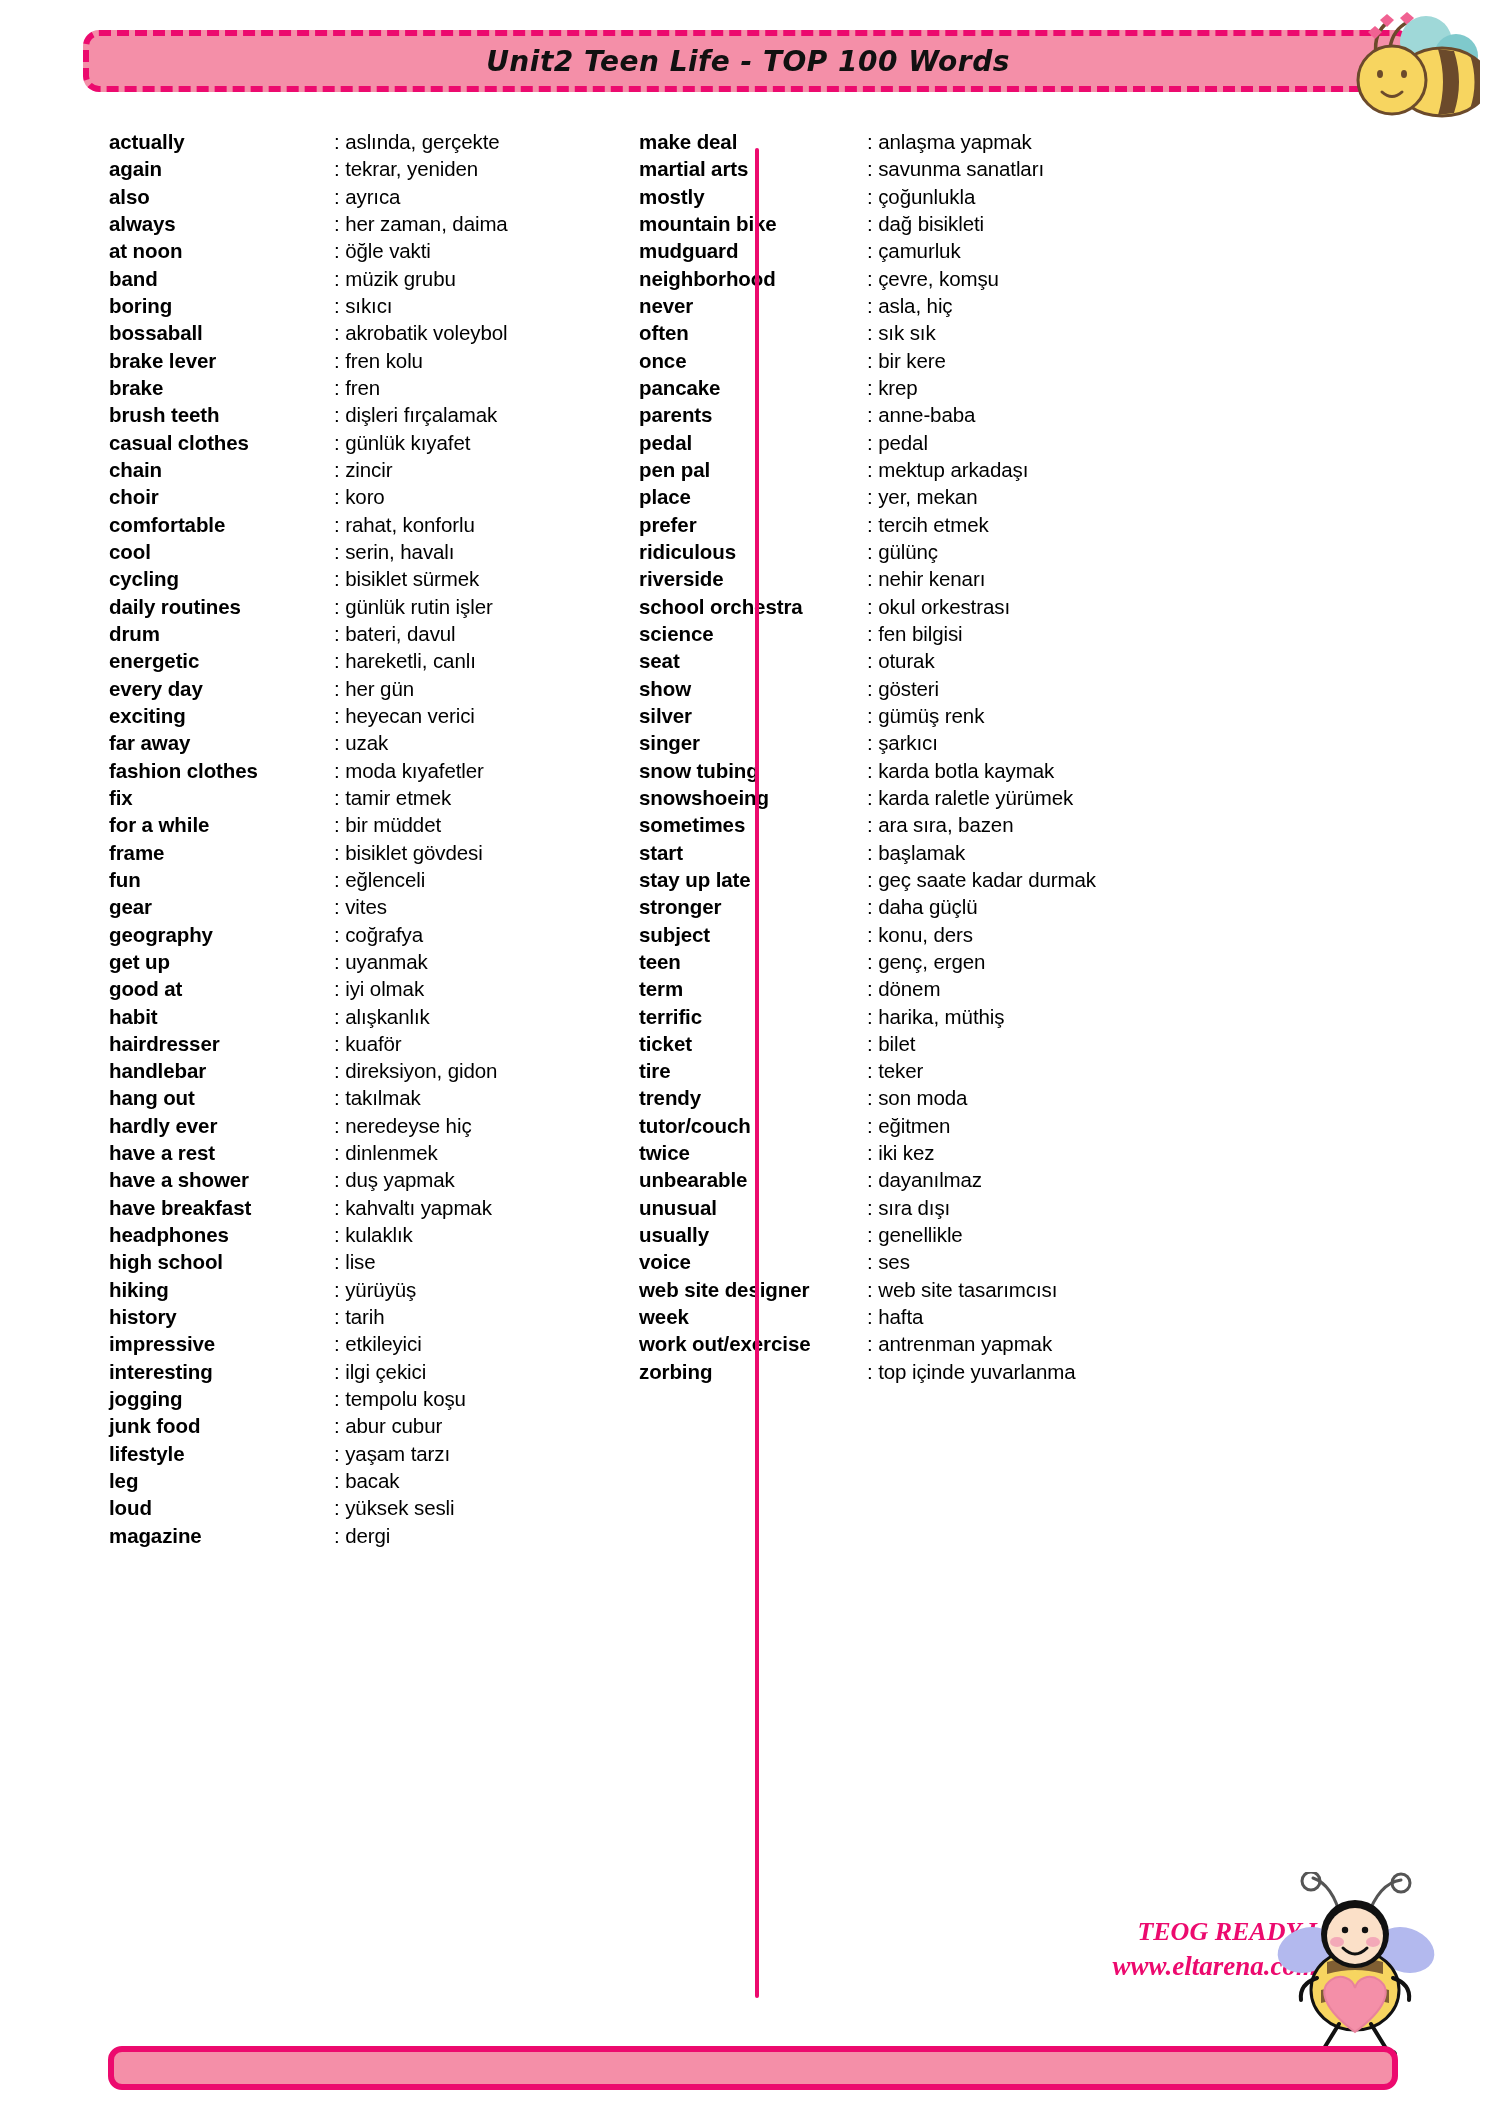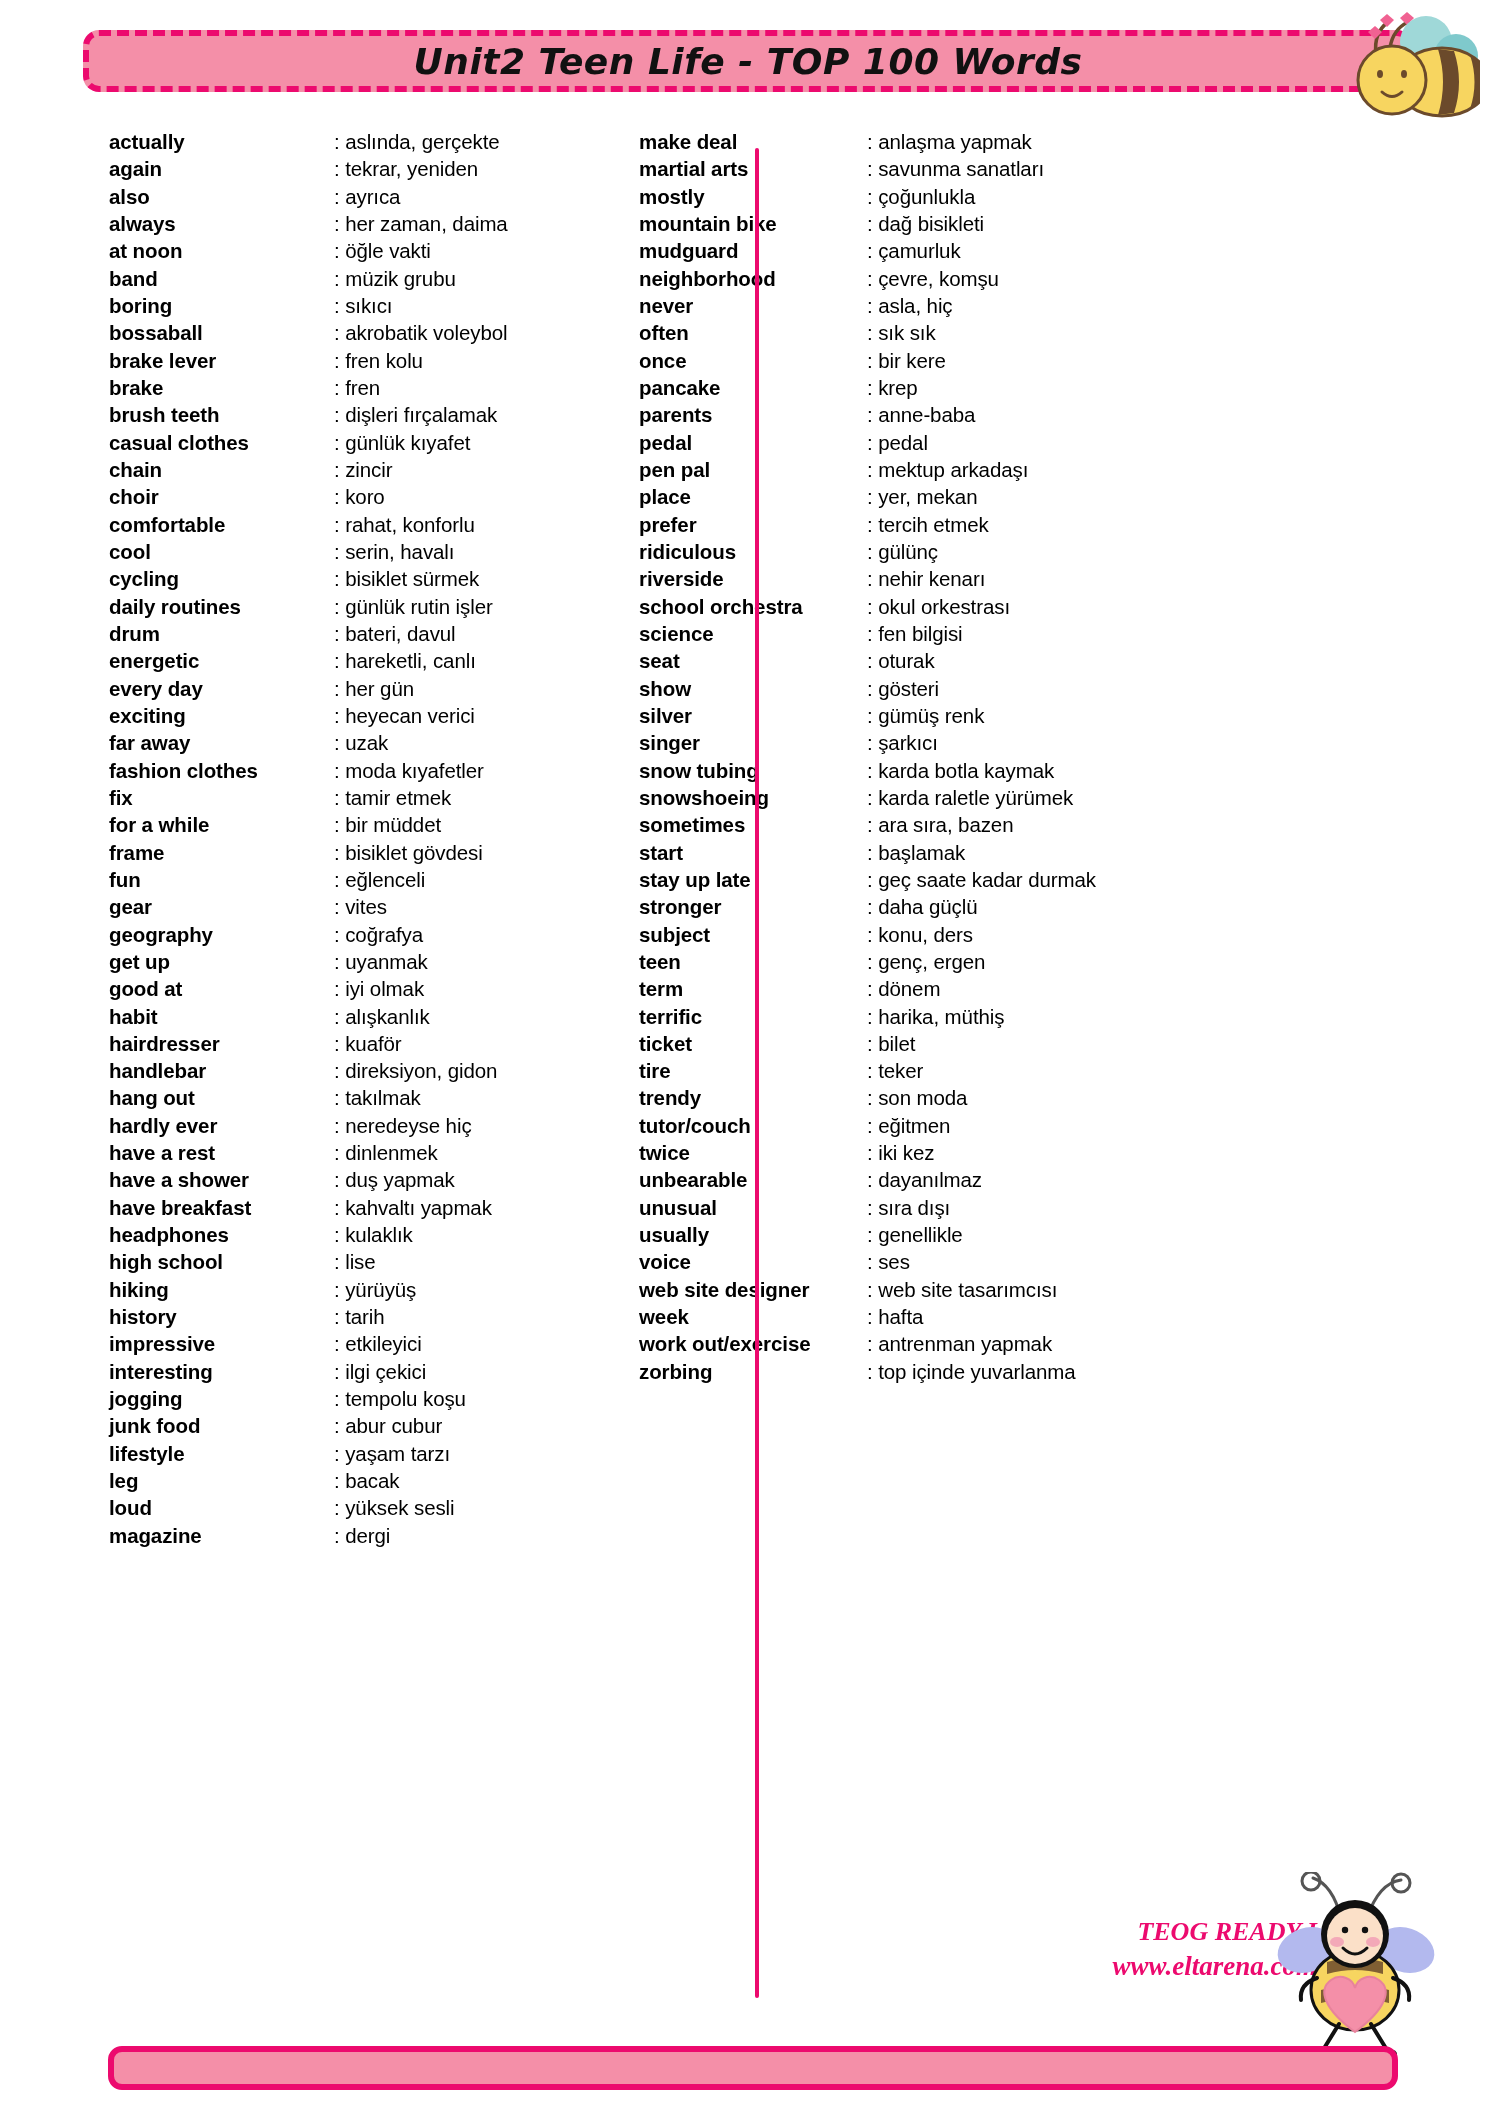--- a/index.html
+++ b/index.html
@@ -27,21 +27,21 @@
     border-radius: 16px;
     box-sizing: border-box;
     display: flex;
     align-items: center;
     justify-content: center;
   }
   #header-title {
     font-family: "DejaVu Sans", sans-serif;
     font-weight: bold;
     font-style: italic;
-    font-size: 36px;
+    font-size: 28px;
     color: #111111;
     letter-spacing: 0.5px;
     white-space: nowrap;
   }
 
   
   #bee-top {
     position: absolute;
     left: 1330px;
     top: 8px;

